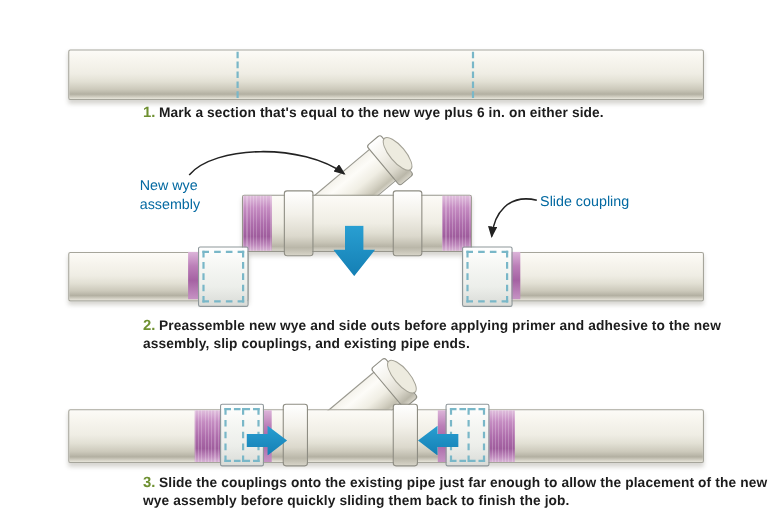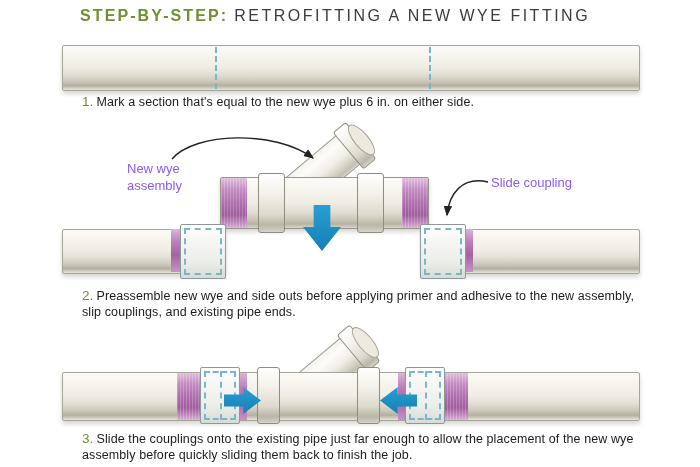--- a/index.html
+++ b/index.html
@@ -5,21 +5,21 @@
   html,body{margin:0;padding:0;background:#fff;}
   .canvas{
     position:relative;width:700px;height:467px;background:#ffffff;
     font-family:"Liberation Sans","DejaVu Sans",sans-serif;overflow:hidden;
   }
   
   .title{position:absolute;left:80px;top:7px;white-space:nowrap;}
   .title .t-green{color:#6e9030;font-weight:bold;font-size:16px;letter-spacing:2.1px;}
   .title .t-dark{color:#3c3c3c;font-weight:normal;font-size:16px;letter-spacing:2.5px;margin-left:6px;}
   
-  .caption{position:absolute;font-size:12.5px;font-weight:normal;color:#1c1c1c;line-height:1.28;letter-spacing:0.1px;}
+  .caption{position:absolute;font-size:12.5px;font-weight:bold;color:#1c1c1c;line-height:1.28;letter-spacing:0.1px;margin-left:48px;}
   .caption .num{color:#6e9030;font-size:13.5px;margin-right:3px;}
   
   .pipe{
     position:absolute;border-radius:2px;
     background:linear-gradient(180deg,#fcfbf7 0%,#f7f5ee 20%,#efede4 48%,#e2e0d4 64%,#ccc9bb 80%,#b3b0a2 90%,#d8d5c9 97%,#e7e5db 100%);
     border:1px solid #a6a59b;
     box-shadow:0 3px 4px rgba(110,108,95,0.28);
     z-index:1;
   }
   .cut-mark{position:absolute;top:1px;bottom:1px;width:0;border-left:2px dashed #79b7c8;z-index:2;}
@@ -81,31 +81,28 @@
     position:absolute;width:37px;height:27px;z-index:4;
     background:linear-gradient(180deg,#299fd2,#147fb4);
     clip-path:polygon(0 28%,52% 28%,52% 0,100% 50%,52% 100%,52% 72%,0 72%);
   }
   .arrow-left{
     position:absolute;width:37px;height:27px;z-index:4;
     background:linear-gradient(180deg,#299fd2,#147fb4);
     clip-path:polygon(100% 28%,48% 28%,48% 0,0 50%,48% 100%,48% 72%,100% 72%);
   }
   
-  .callout{position:absolute;font-size:13px;color:#8b5cf6;line-height:1.3;z-index:5;white-space:pre-line;}
+  .callout{position:absolute;font-size:13px;color:#0369a1;line-height:1.3;z-index:5;white-space:pre-line;}
   .leaders{position:absolute;left:100px;top:112px;width:500px;height:135px;z-index:5;pointer-events:none;}
 </style>
 </head>
 <body>
 
 <div class="canvas">
 
-  <div class="title">
-    <span class="t-green">STEP-BY-STEP:</span><span class="t-dark">RETROFITTING A NEW WYE FITTING</span>
-  </div>
 
   <div class="pipe" style="left:62px;top:45px;width:576px;height:44px;">
     <div class="cut-mark" style="left:152px;"></div>
     <div class="cut-mark" style="left:366px;"></div>
   </div>
   <div class="caption" style="left:82px;top:93px;width:570px;">
     <span class="num">1.</span><span>Mark a section that's equal to the new wye plus 6 in. on either side.</span>
   </div>
 
   <div class="branch" style="left:293px;top:177px;width:84px;height:36px;">

